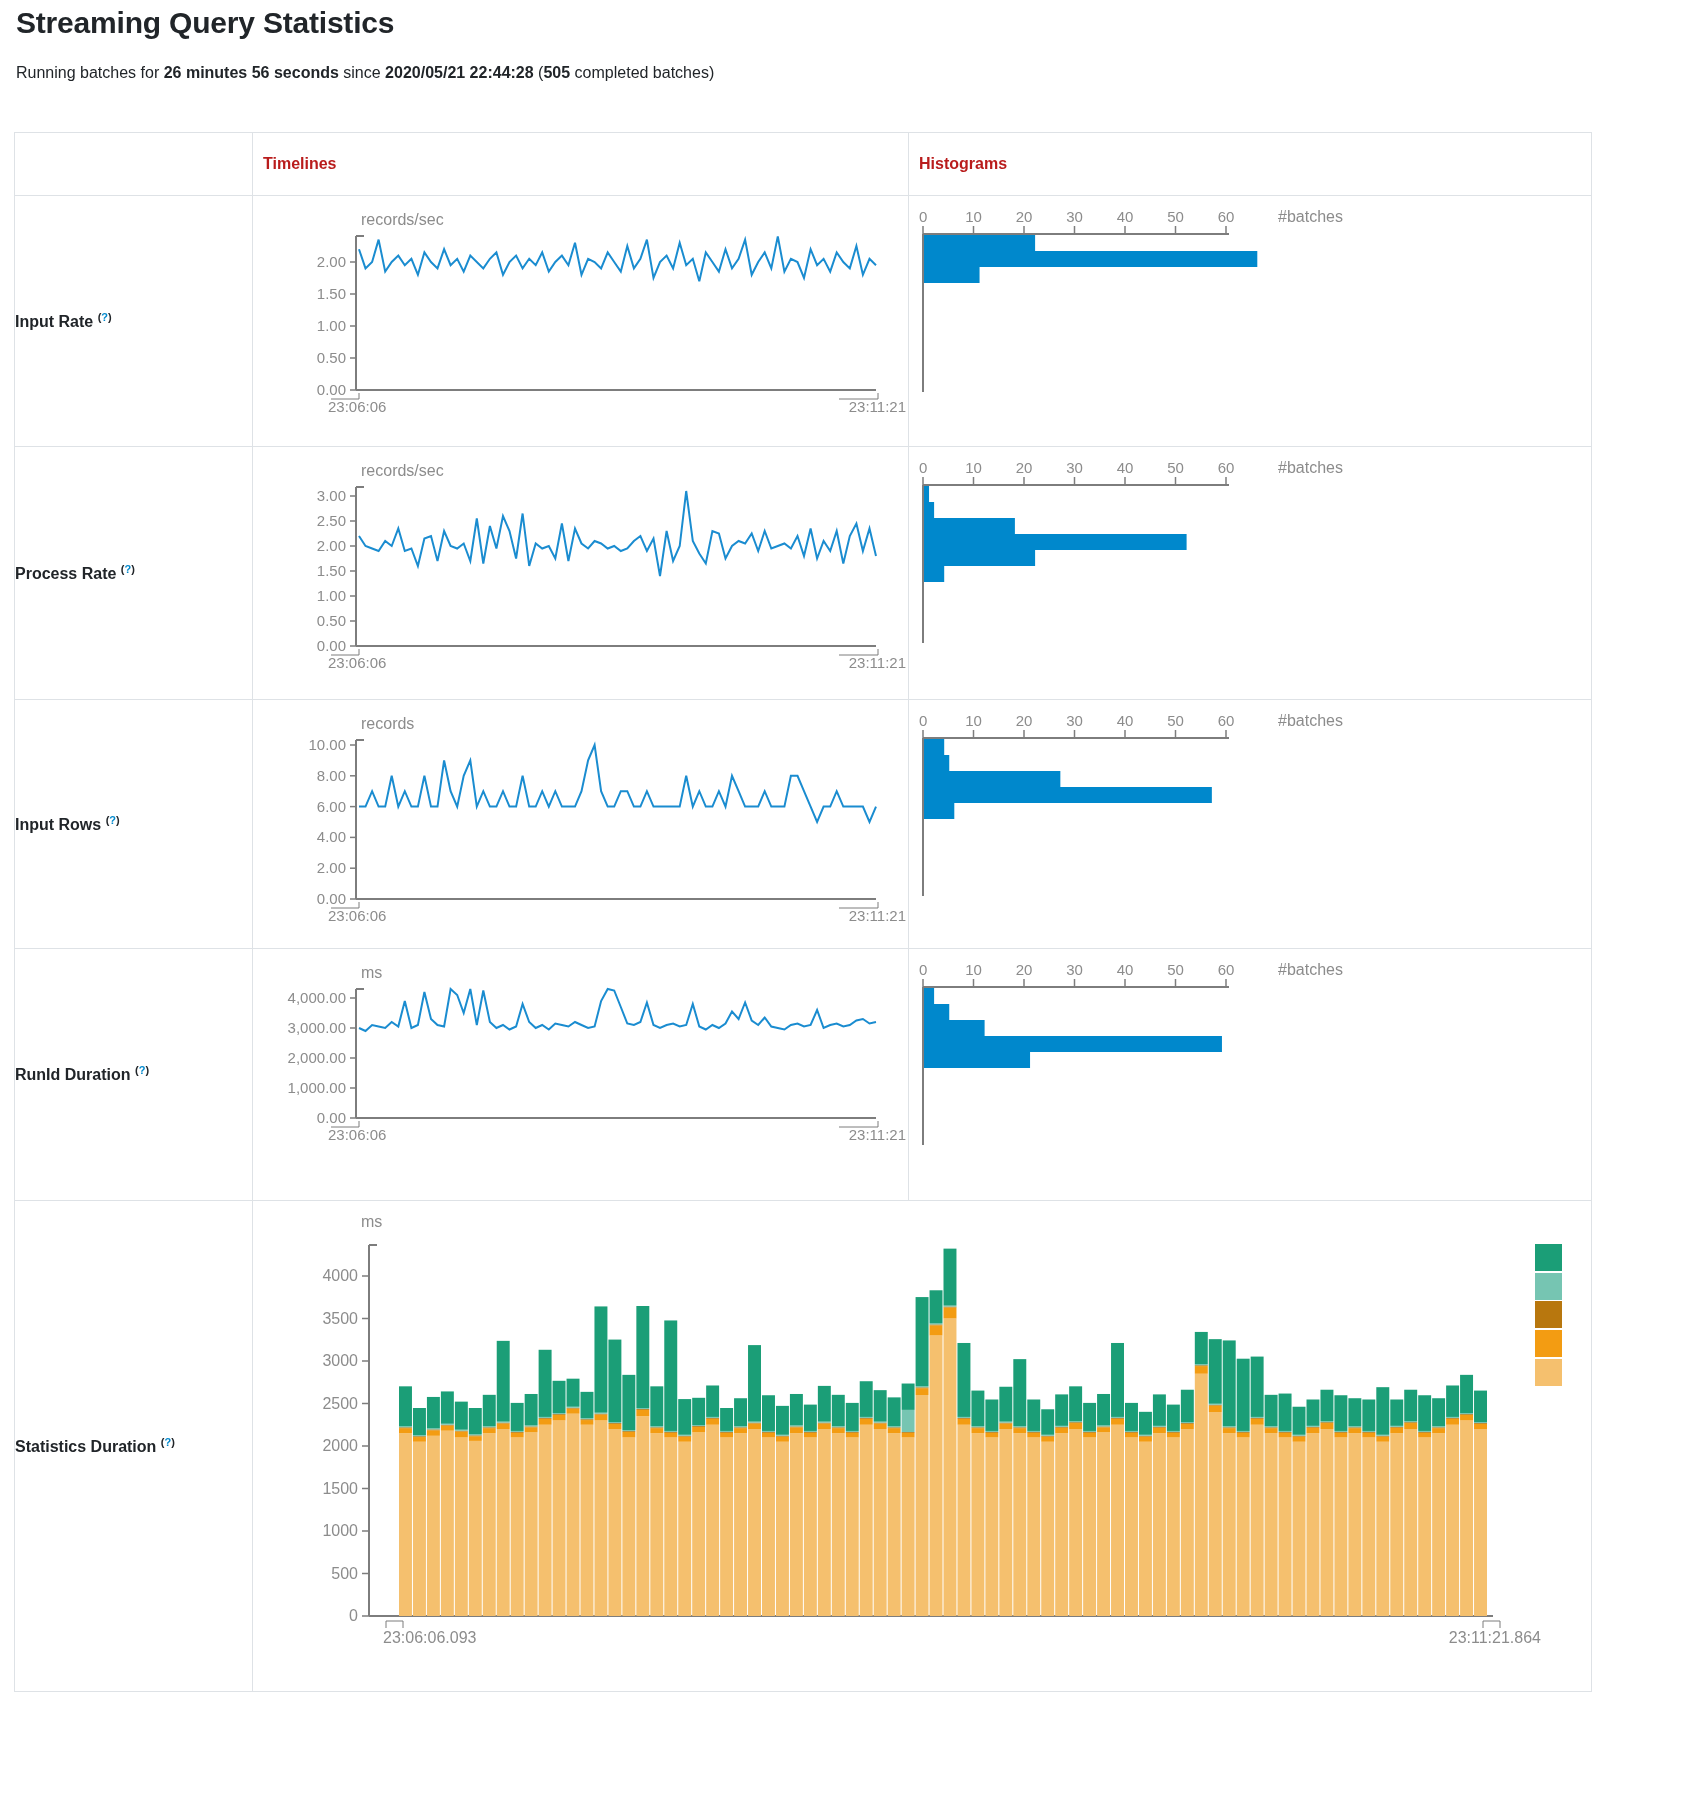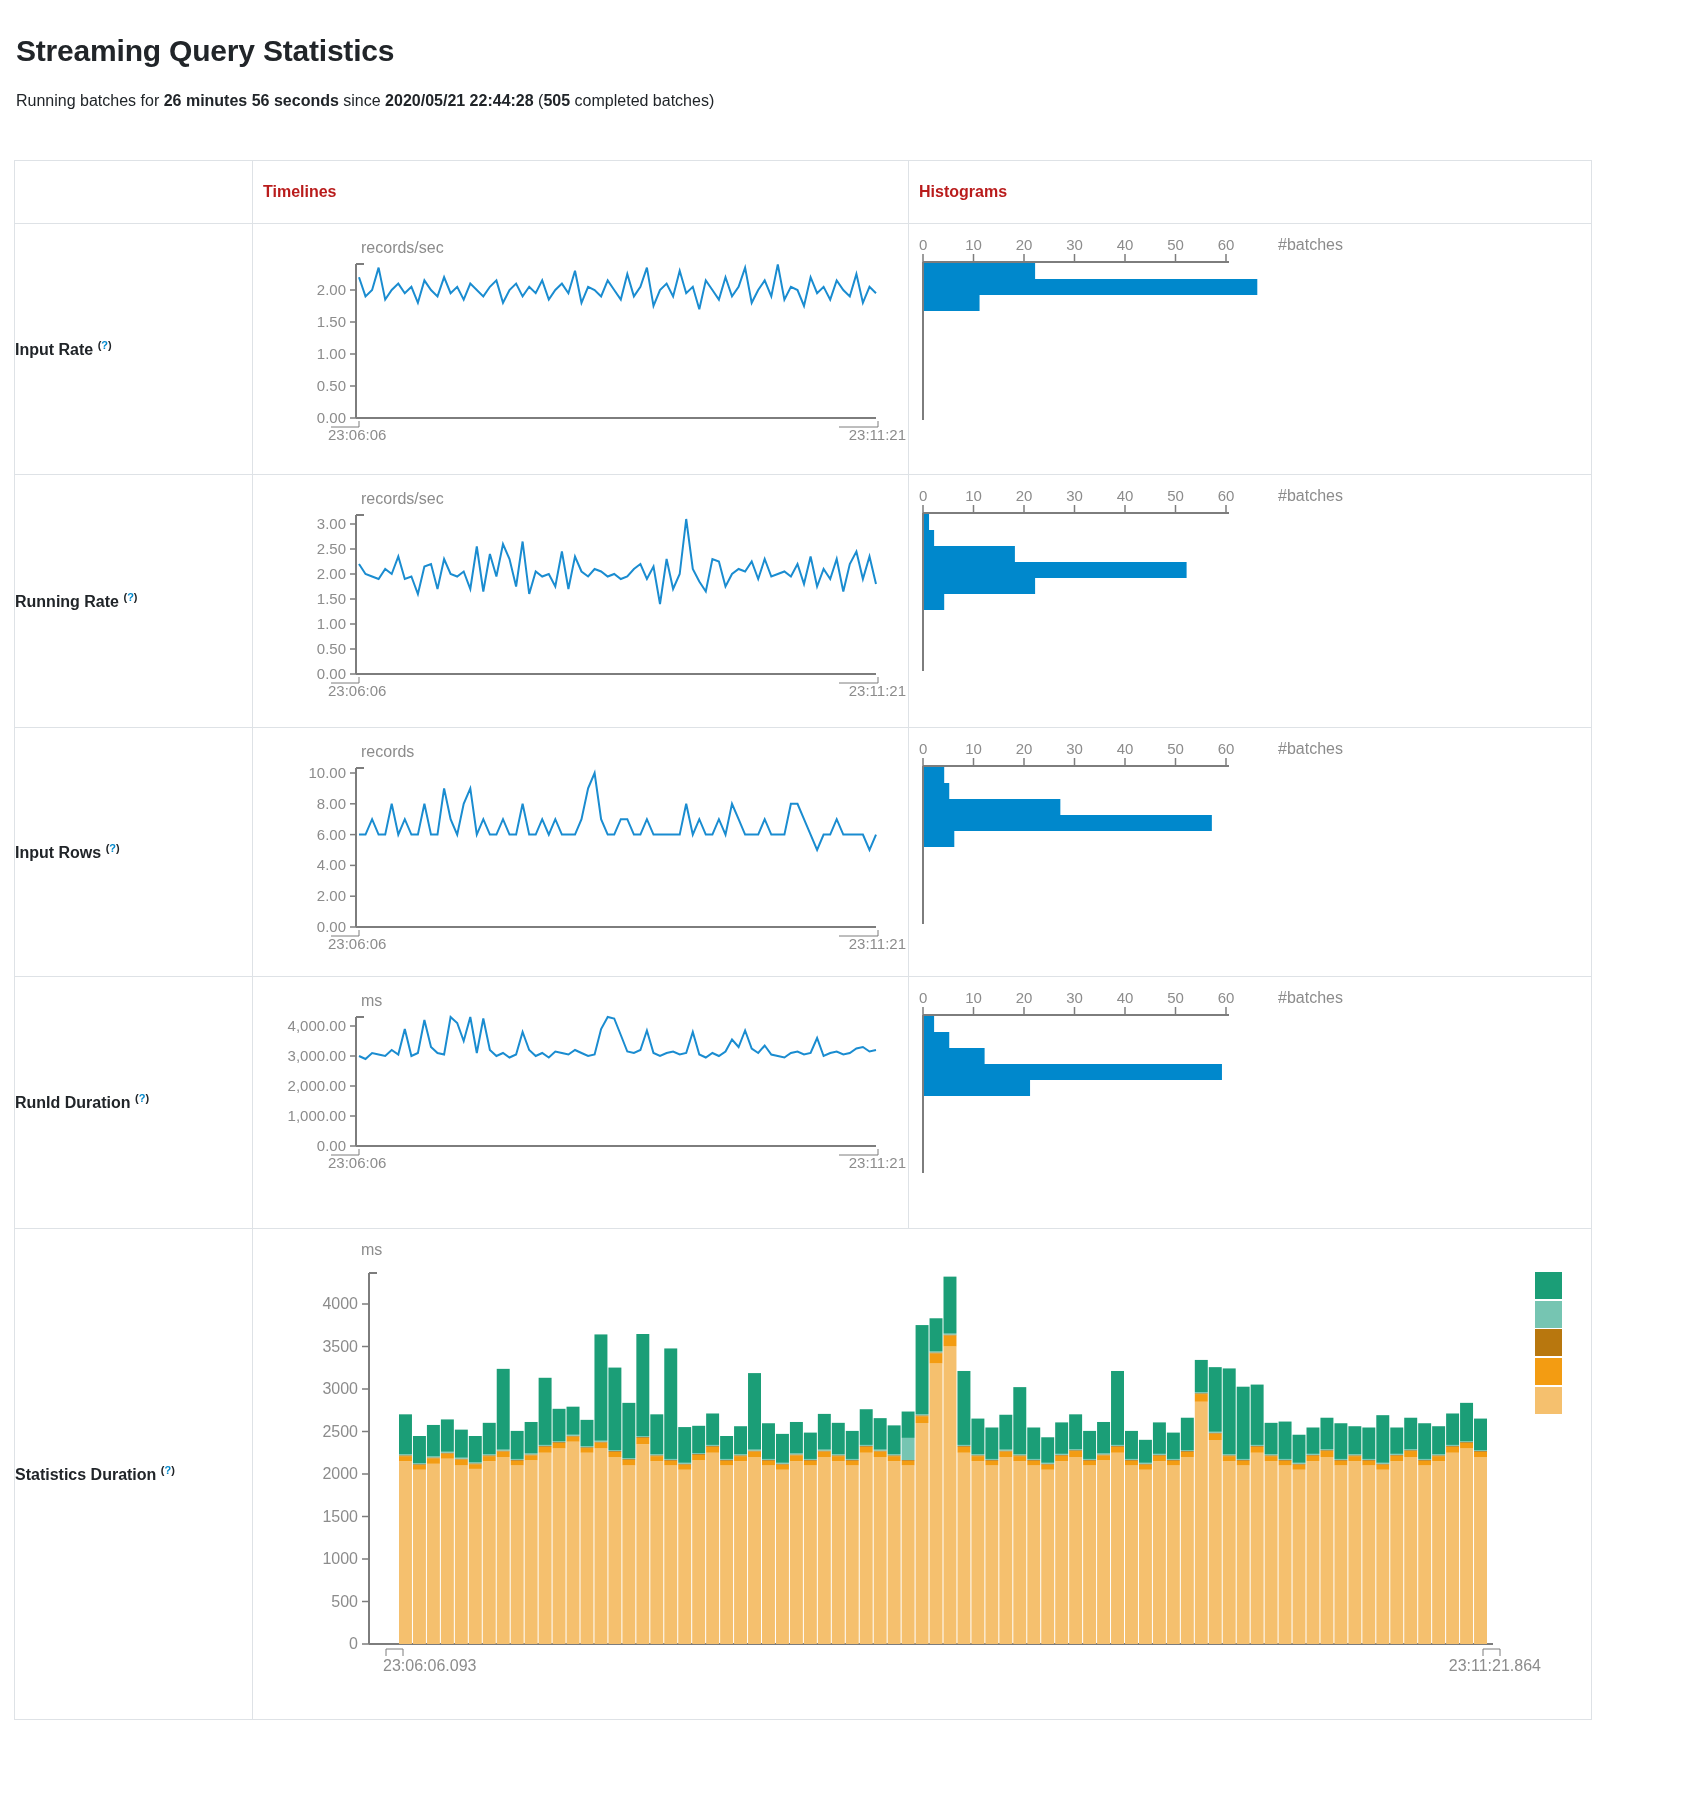--- a/index.html
+++ b/index.html
@@ -1,18 +1,18 @@
 <!DOCTYPE html>
 <html><head>
 <meta charset="utf-8">
 <style>
   html,body{margin:0;padding:0;background:#fff;}
   body{width:1693px;height:1820px;overflow:hidden;color:#212529;
        font-family:"Liberation Sans",sans-serif;}
-  .wrap{padding:30px 0 0 14px;}
+  .wrap{padding:2px 0 0 14px;}
   h1{font-size:30px;font-weight:700;margin:4px 0 0 2px;letter-spacing:-.2px;}
   .subtitle{font-size:16px;margin:24px 0 0 2px;}
   .subtitle b{font-weight:700;}
   .meta{font-size:16px;line-height:27px;margin:36px 0 0 2px;}
   .meta b{font-weight:700;}
   table.stats{border-collapse:collapse;table-layout:fixed;width:1577px;margin-top:50px;}
   table.stats th,table.stats td{border:1px solid #dee2e6;padding:0;vertical-align:middle;}
   table.stats th{height:62px;text-align:left;font-size:16px;font-weight:700;padding-left:10px;color:#b91c1c;}
   td.rowlabel{padding-left:14px;font-weight:700;font-size:16px;}
   sup.help{font-size:11px;font-weight:700;}
@@ -99,21 +99,21 @@
                 <rect x="15" y="39" width="111.1" height="16" fill="#0088cc"></rect>
                 <rect x="15" y="55" width="333.3" height="16" fill="#0088cc"></rect>
                 <rect x="15" y="71" width="55.55" height="16" fill="#0088cc"></rect>
               </g>
             </svg>
           </td>
     </tr>
 
     <tr style="height:252px">
       <td class="rowlabel">
-        <span>Running Rate</span>
+        <span>Process Rate</span>
         <sup class="help"><span>(</span><span class="q">?</span><span>)</span></sup>
       </td>
       <td>
             <svg id="tl1" width="656" height="252">
               <g>
                 <text x="108" y="29" text-anchor="start" fill="#8c8c8c" font-size="16">records/sec</text>
                 <line x1="103" y1="40" x2="103" y2="199" stroke="#7d7d7d" stroke-width="2"></line>
                 <line x1="103" y1="40" x2="111" y2="40" stroke="#7d7d7d" stroke-width="2"></line>
                 <line x1="97" y1="49" x2="103" y2="49" stroke="#7d7d7d" stroke-width="1.5"></line>
                 <text x="93" y="54" text-anchor="end" fill="#8c8c8c" font-size="15">3.00</text>

